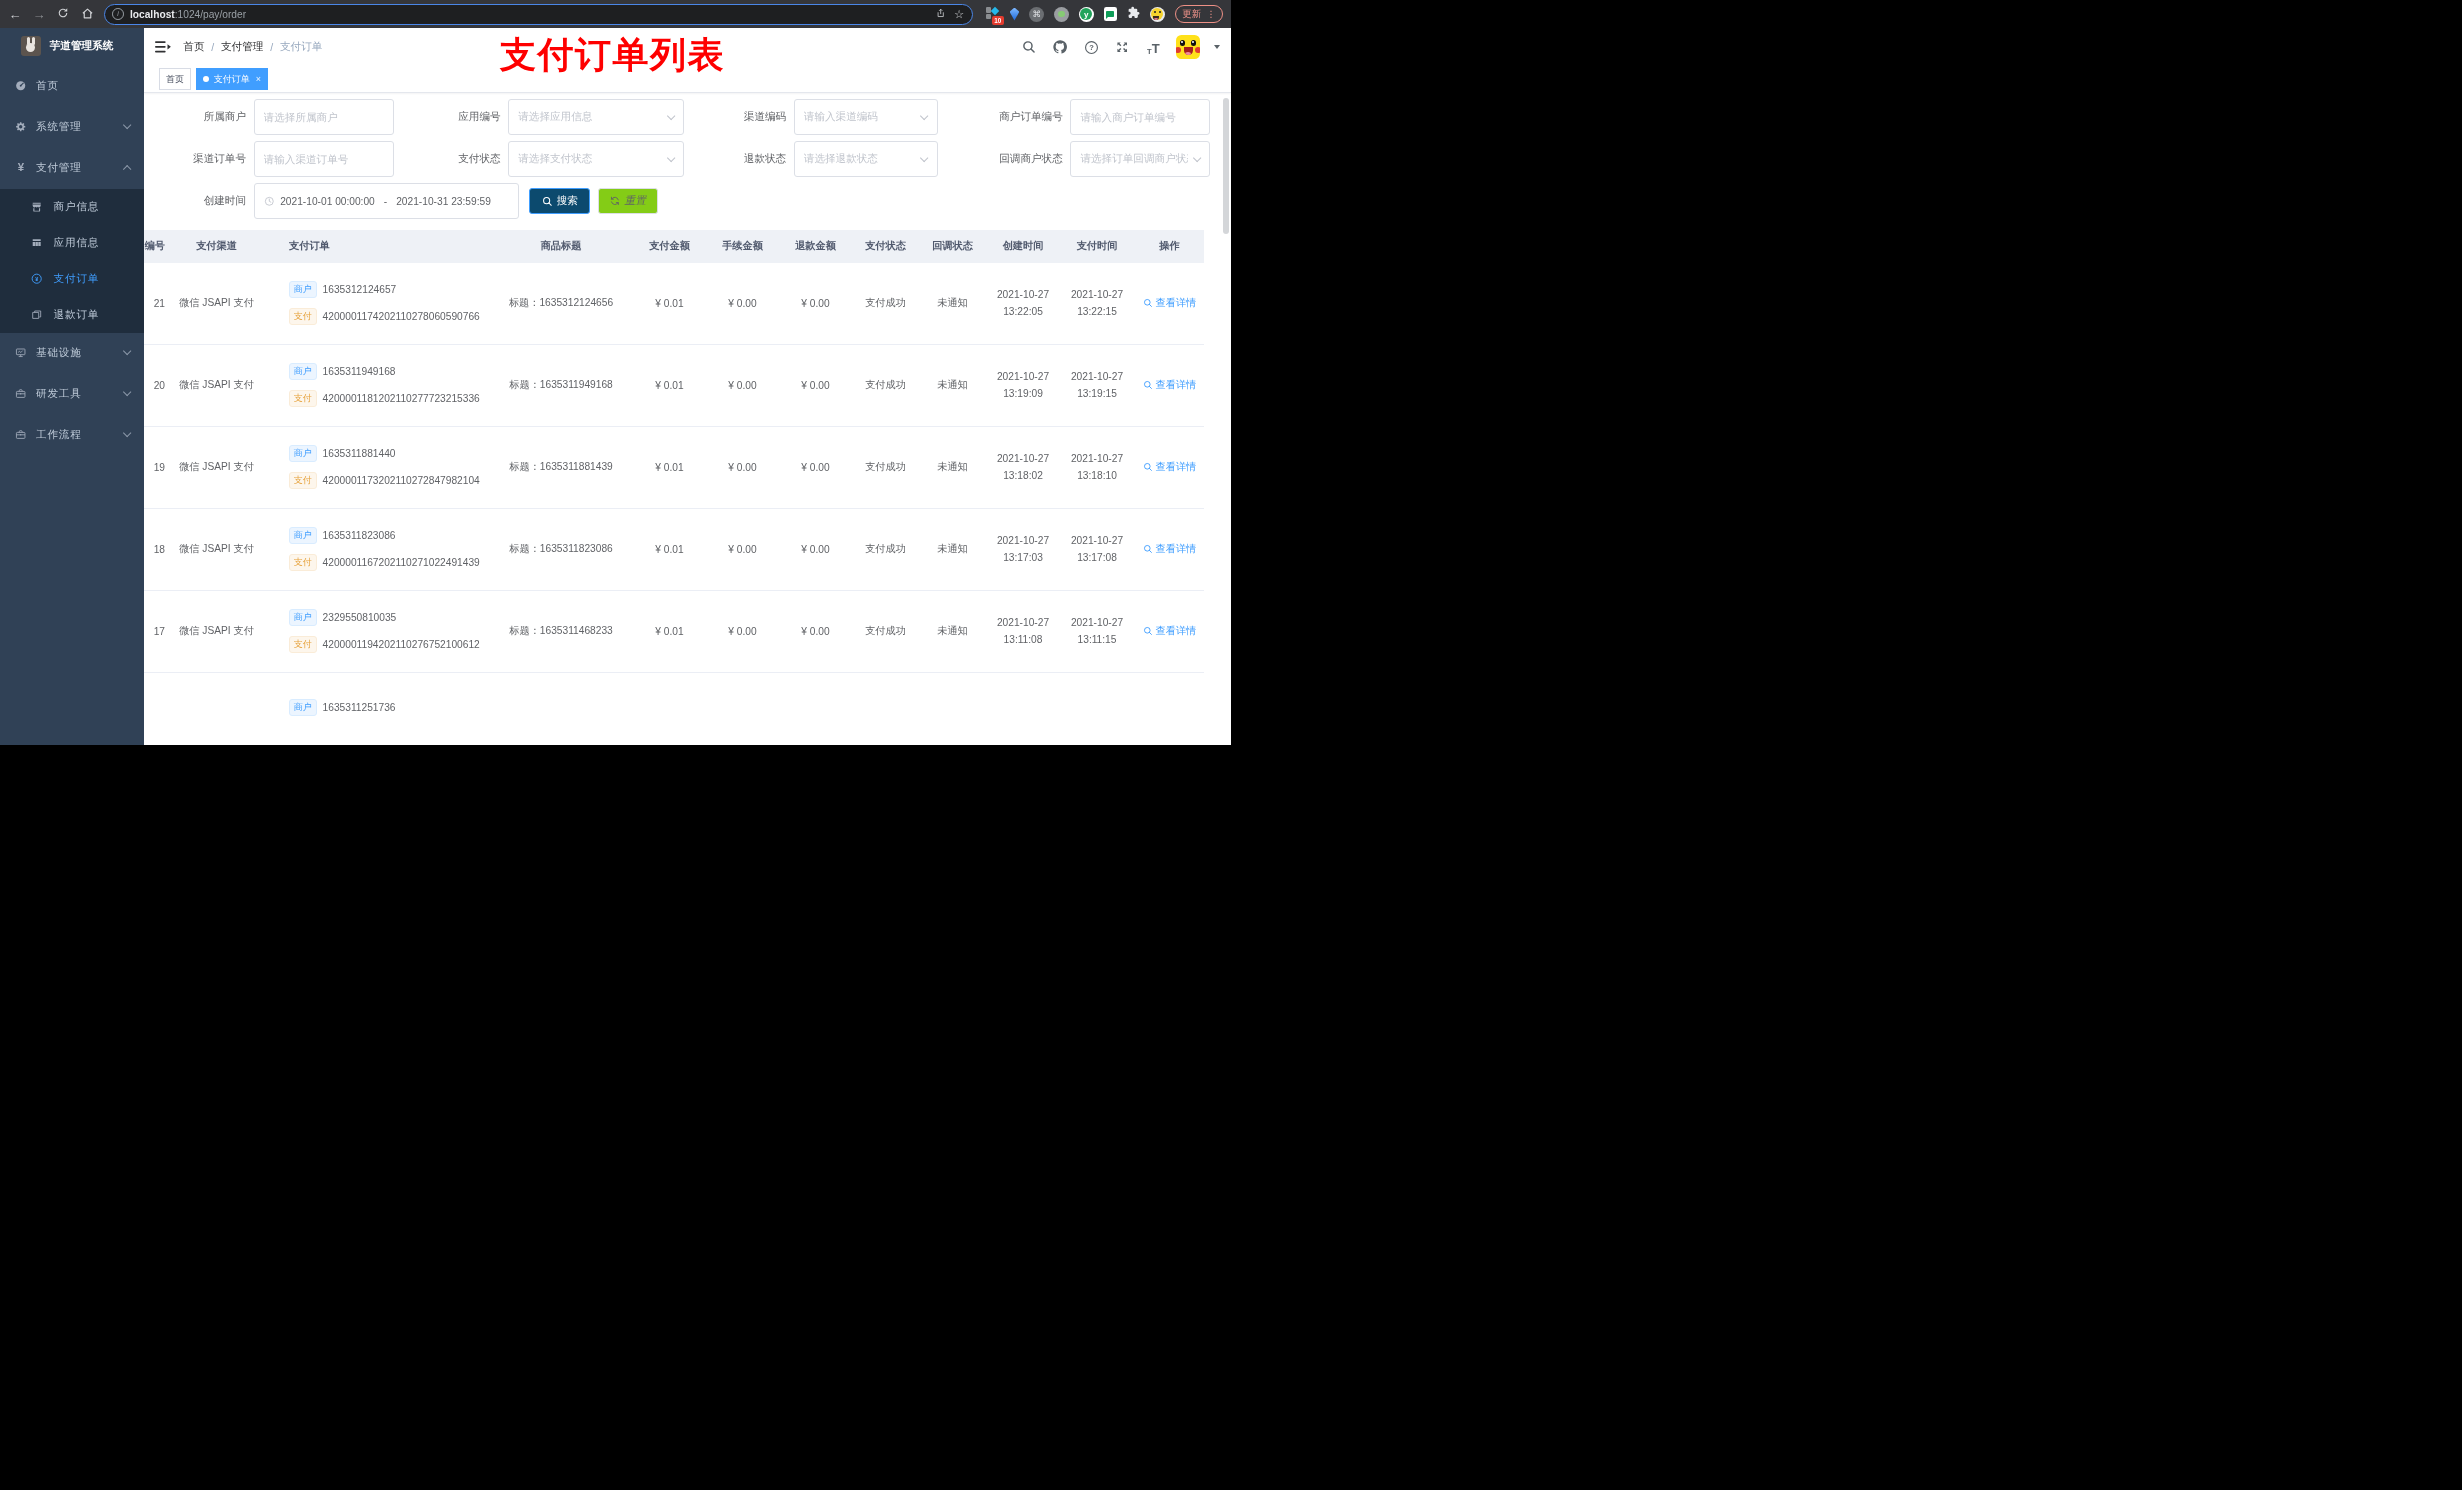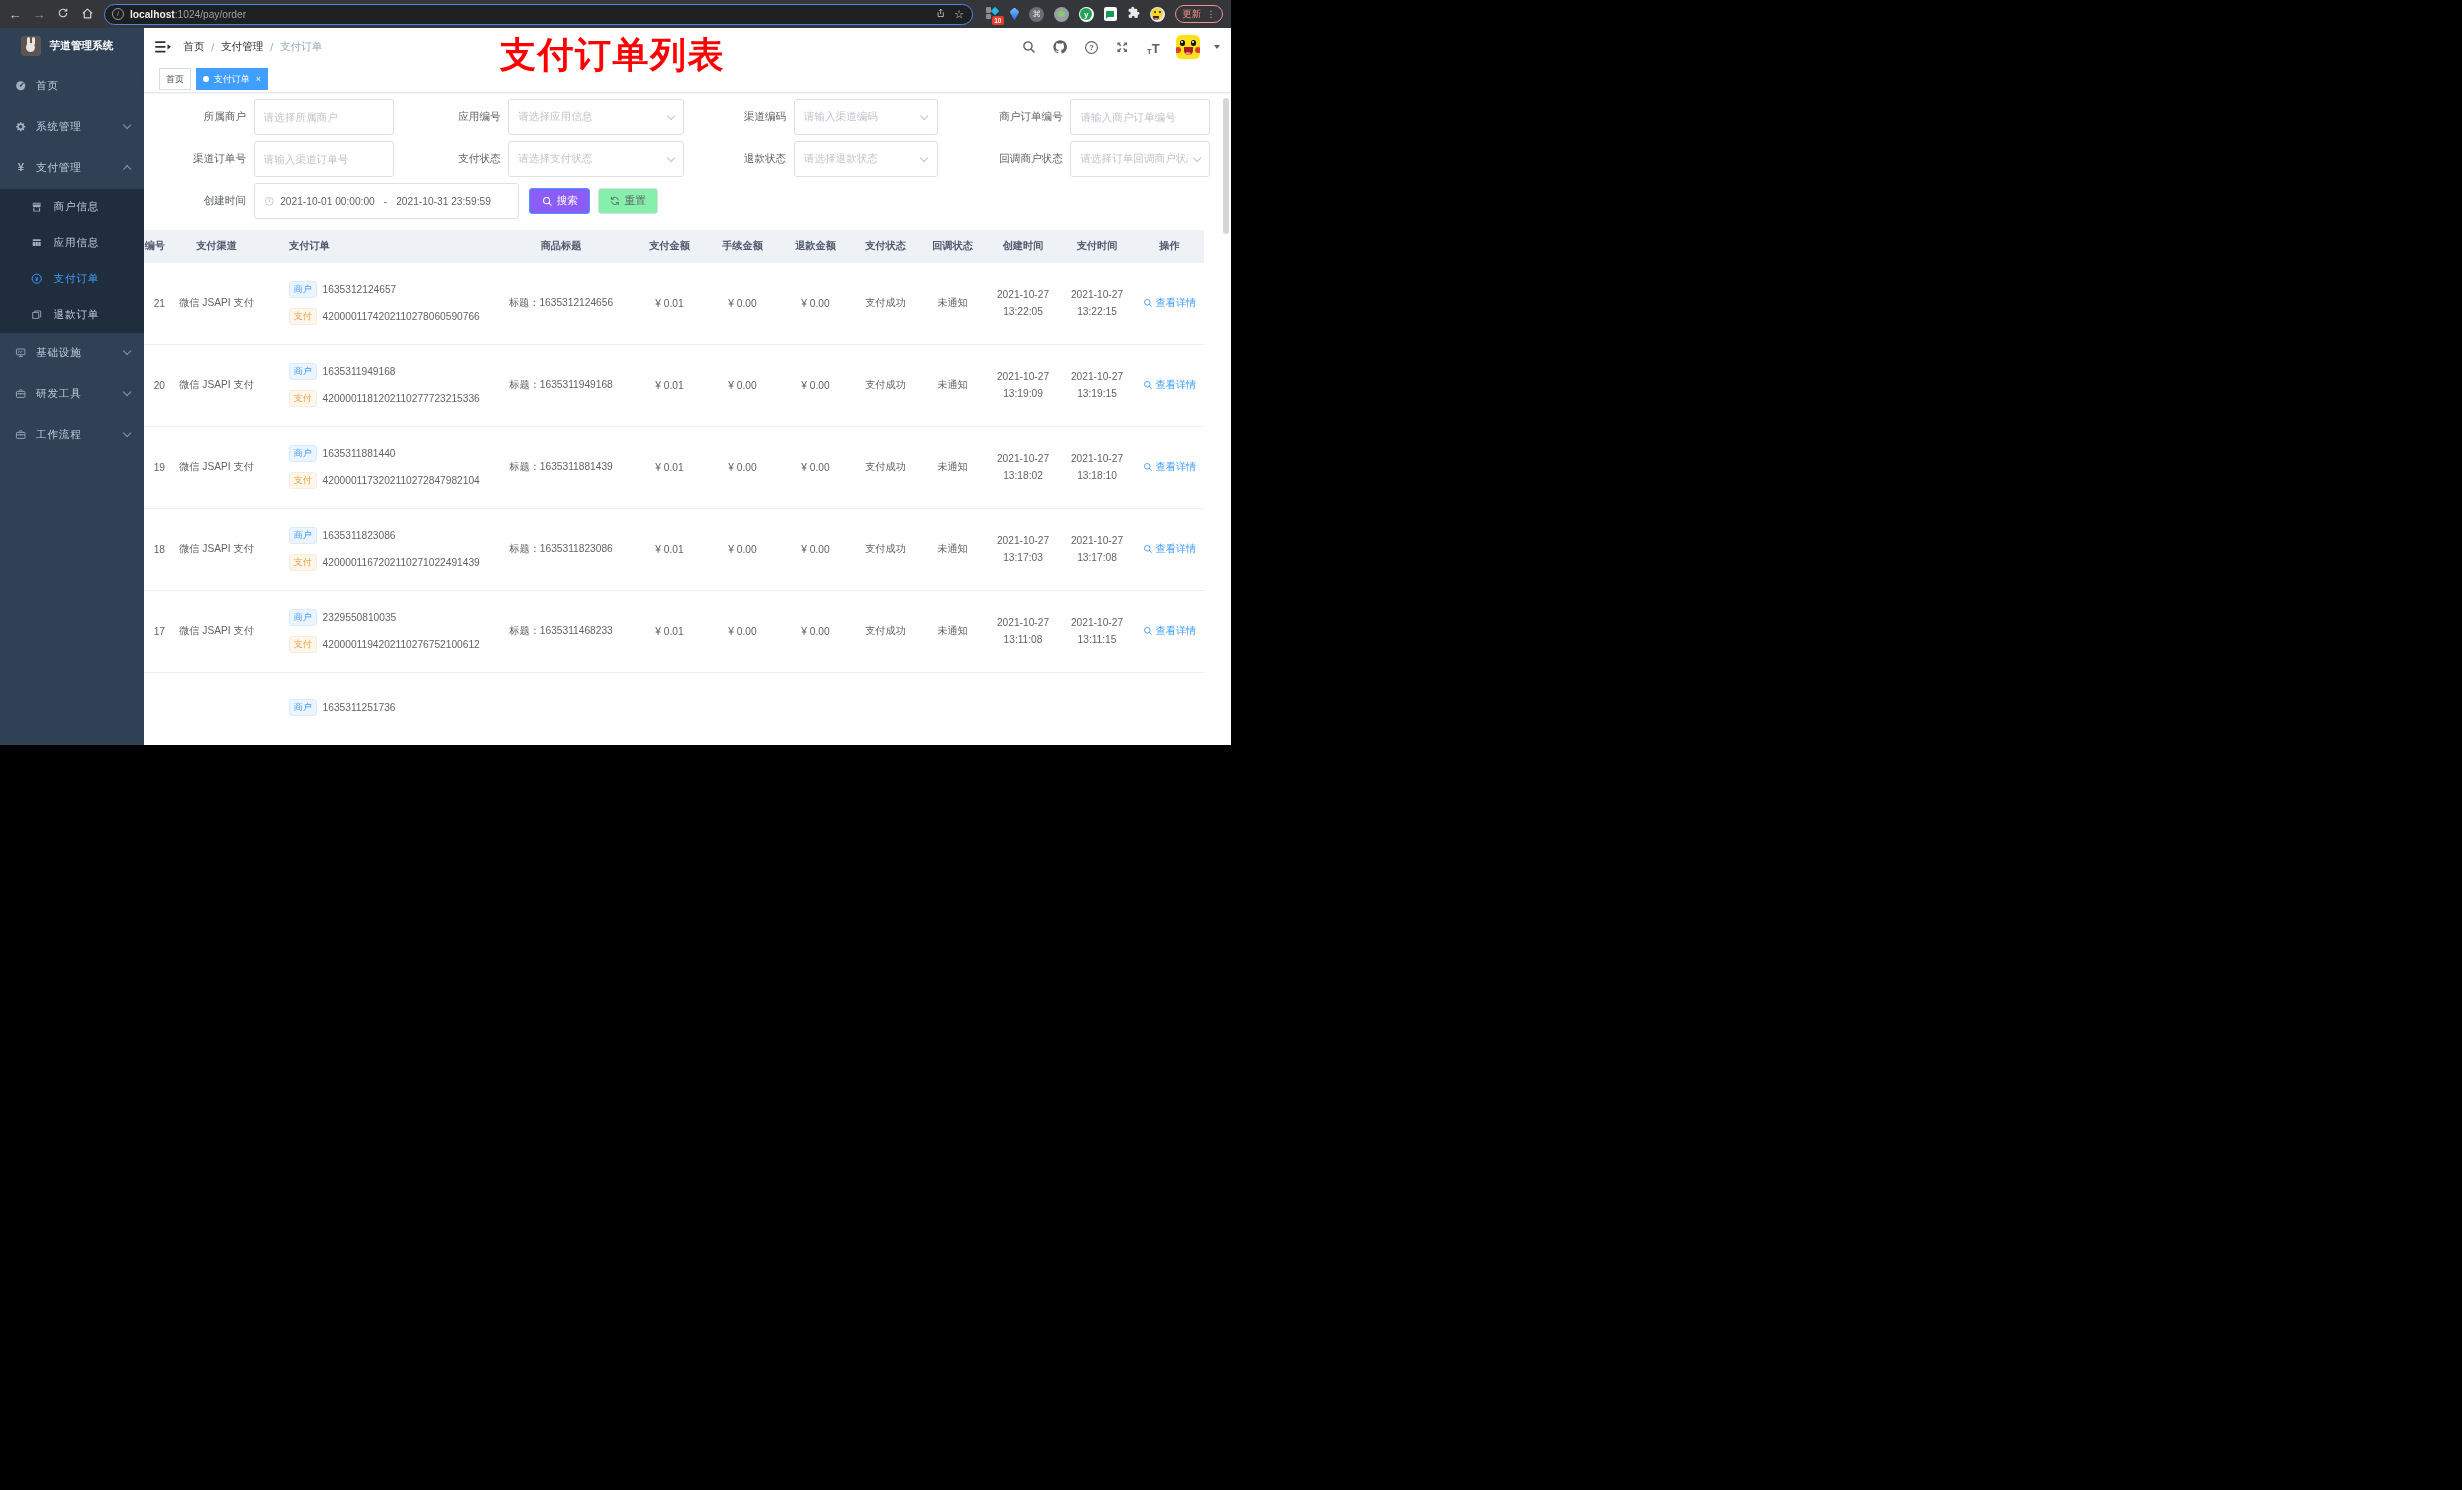--- a/index.html
+++ b/index.html
@@ -114,22 +114,22 @@
   .f-select .ph{color:#c0c4cc;white-space:nowrap;overflow:hidden;}
   .sel-chev{width:5.3px;height:5.3px;border-right:1.1px solid #c0c4cc;border-bottom:1.1px solid #c0c4cc;
             transform:rotate(45deg);margin-top:-2.3px;margin-left:6px;flex:none;}
   .w180{width:140px}.w190{width:144px}.w195{width:176px}
   .ml46{margin-left:35px}.ml40{margin-left:30px}
   .date-box{width:265px;gap:6px;justify-content:flex-start;cursor:pointer;}
   .date-box span{color:#606266;white-space:nowrap;font-size:10.2px;}
   .date-sep{padding:0 3px;color:#606266;}
   .btn{height:26px;border-radius:3px;display:inline-flex;align-items:center;gap:4.5px;padding:0 11.4px;
        font-size:10.6px;cursor:pointer;border:0.8px solid transparent;box-sizing:border-box;}
-  .btn-primary{background:#8b5cf6;border-color:#409eff;color:#fff;margin-left:10.6px;}
-  .btn-plain{background:#86efac;border-color:#dcdfe6;color:#606266;margin-left:7.6px;}
+  .btn-primary{background:#0c4a6e;border-color:#409eff;color:#fff;margin-left:10.6px;}
+  .btn-plain{background:#84cc16;border-color:#dcdfe6;color:#606266;margin-left:7.6px;font-style:italic;}
   .action-row{display:flex;align-items:center;margin:9px 0 10.6px 0;}
   .btn-export{height:24px;background:#fdf6ec;border-color:#f3d19e;color:#e6a23c;padding:0 10.6px;font-size:10.2px;}
   .round-btns{margin-left:auto;display:flex;gap:7.6px;margin-right:1.5px;}
   .round-btn{width:21px;height:21px;border-radius:50%;border:0.8px solid #e0e3e9;background:#fff;color:#5f6672;
              display:flex;align-items:center;justify-content:center;cursor:pointer;}
   
   .table{margin-left:-15px;width:1060px;font-size:10.2px;color:#606266;}
   .trow,.thead{display:grid;grid-template-columns:27px 91px 227px 144px 73px 73px 73px 67px 67px 74px 74px 71px;align-items:center;}
   .thead{background:#eef1f6;height:33px;color:#515a6e;font-weight:bold;}
   .trow{height:81px;border-bottom:0.8px solid #ebeef5;background:#fff;}

